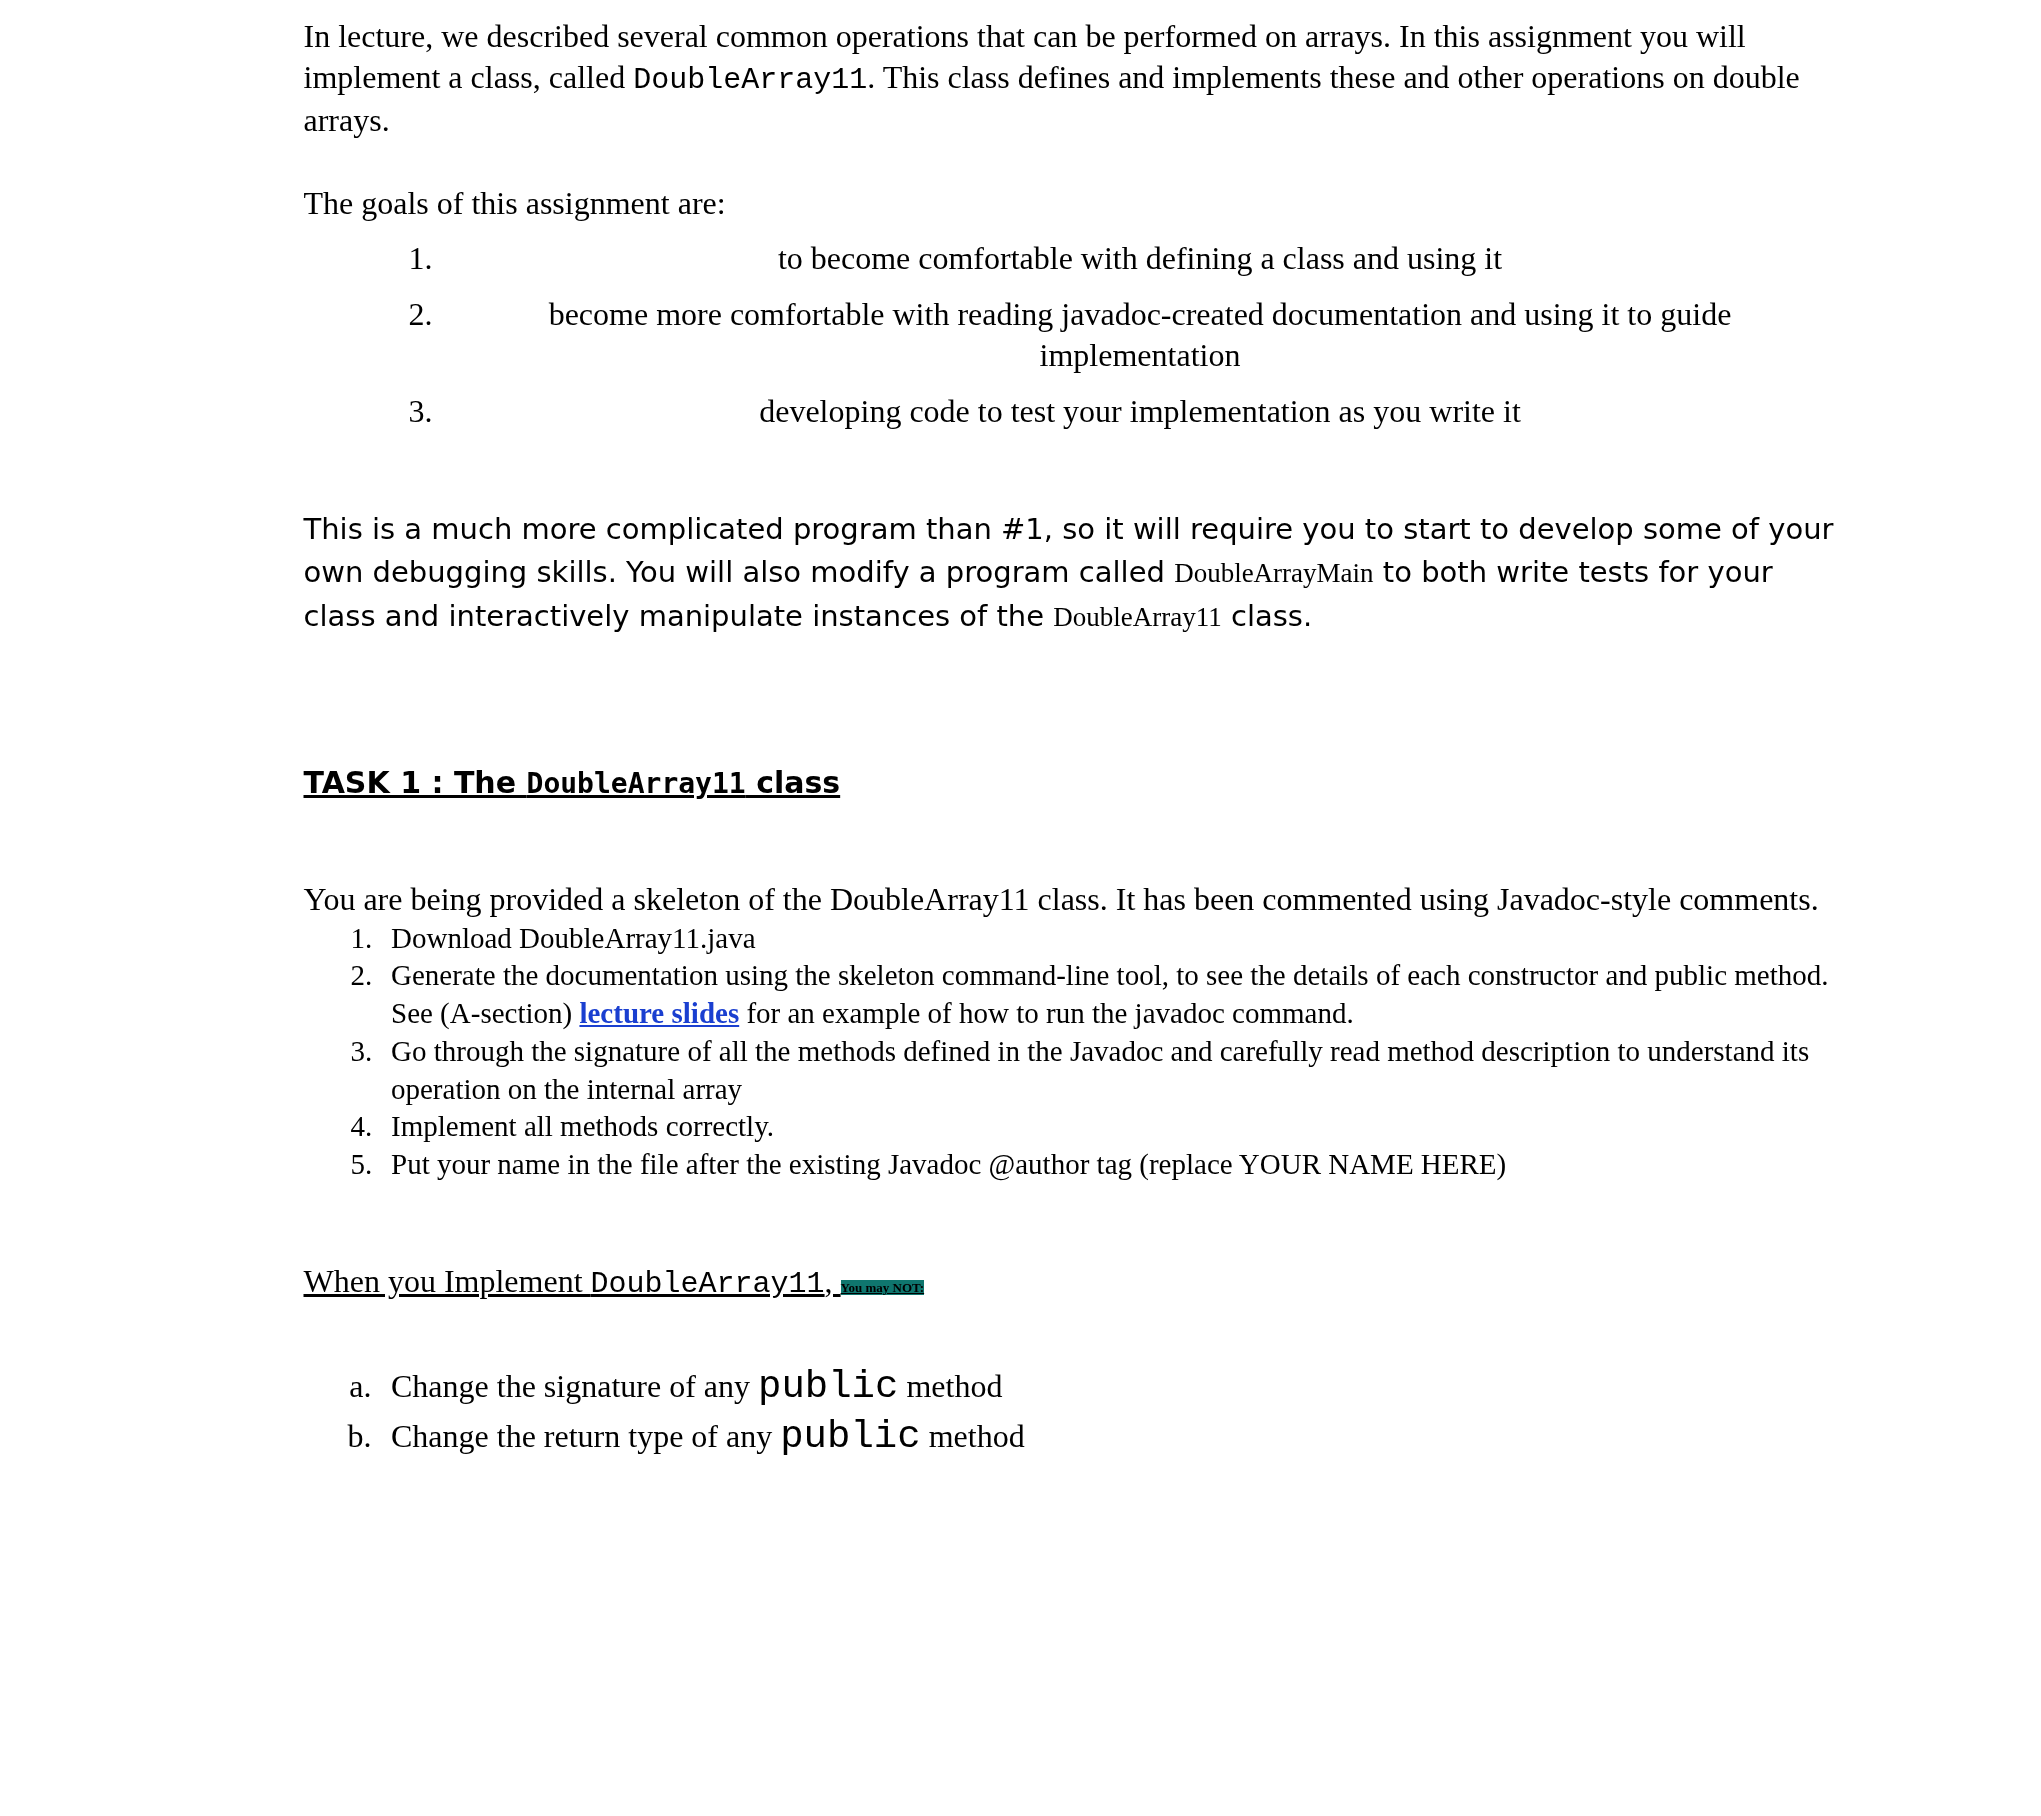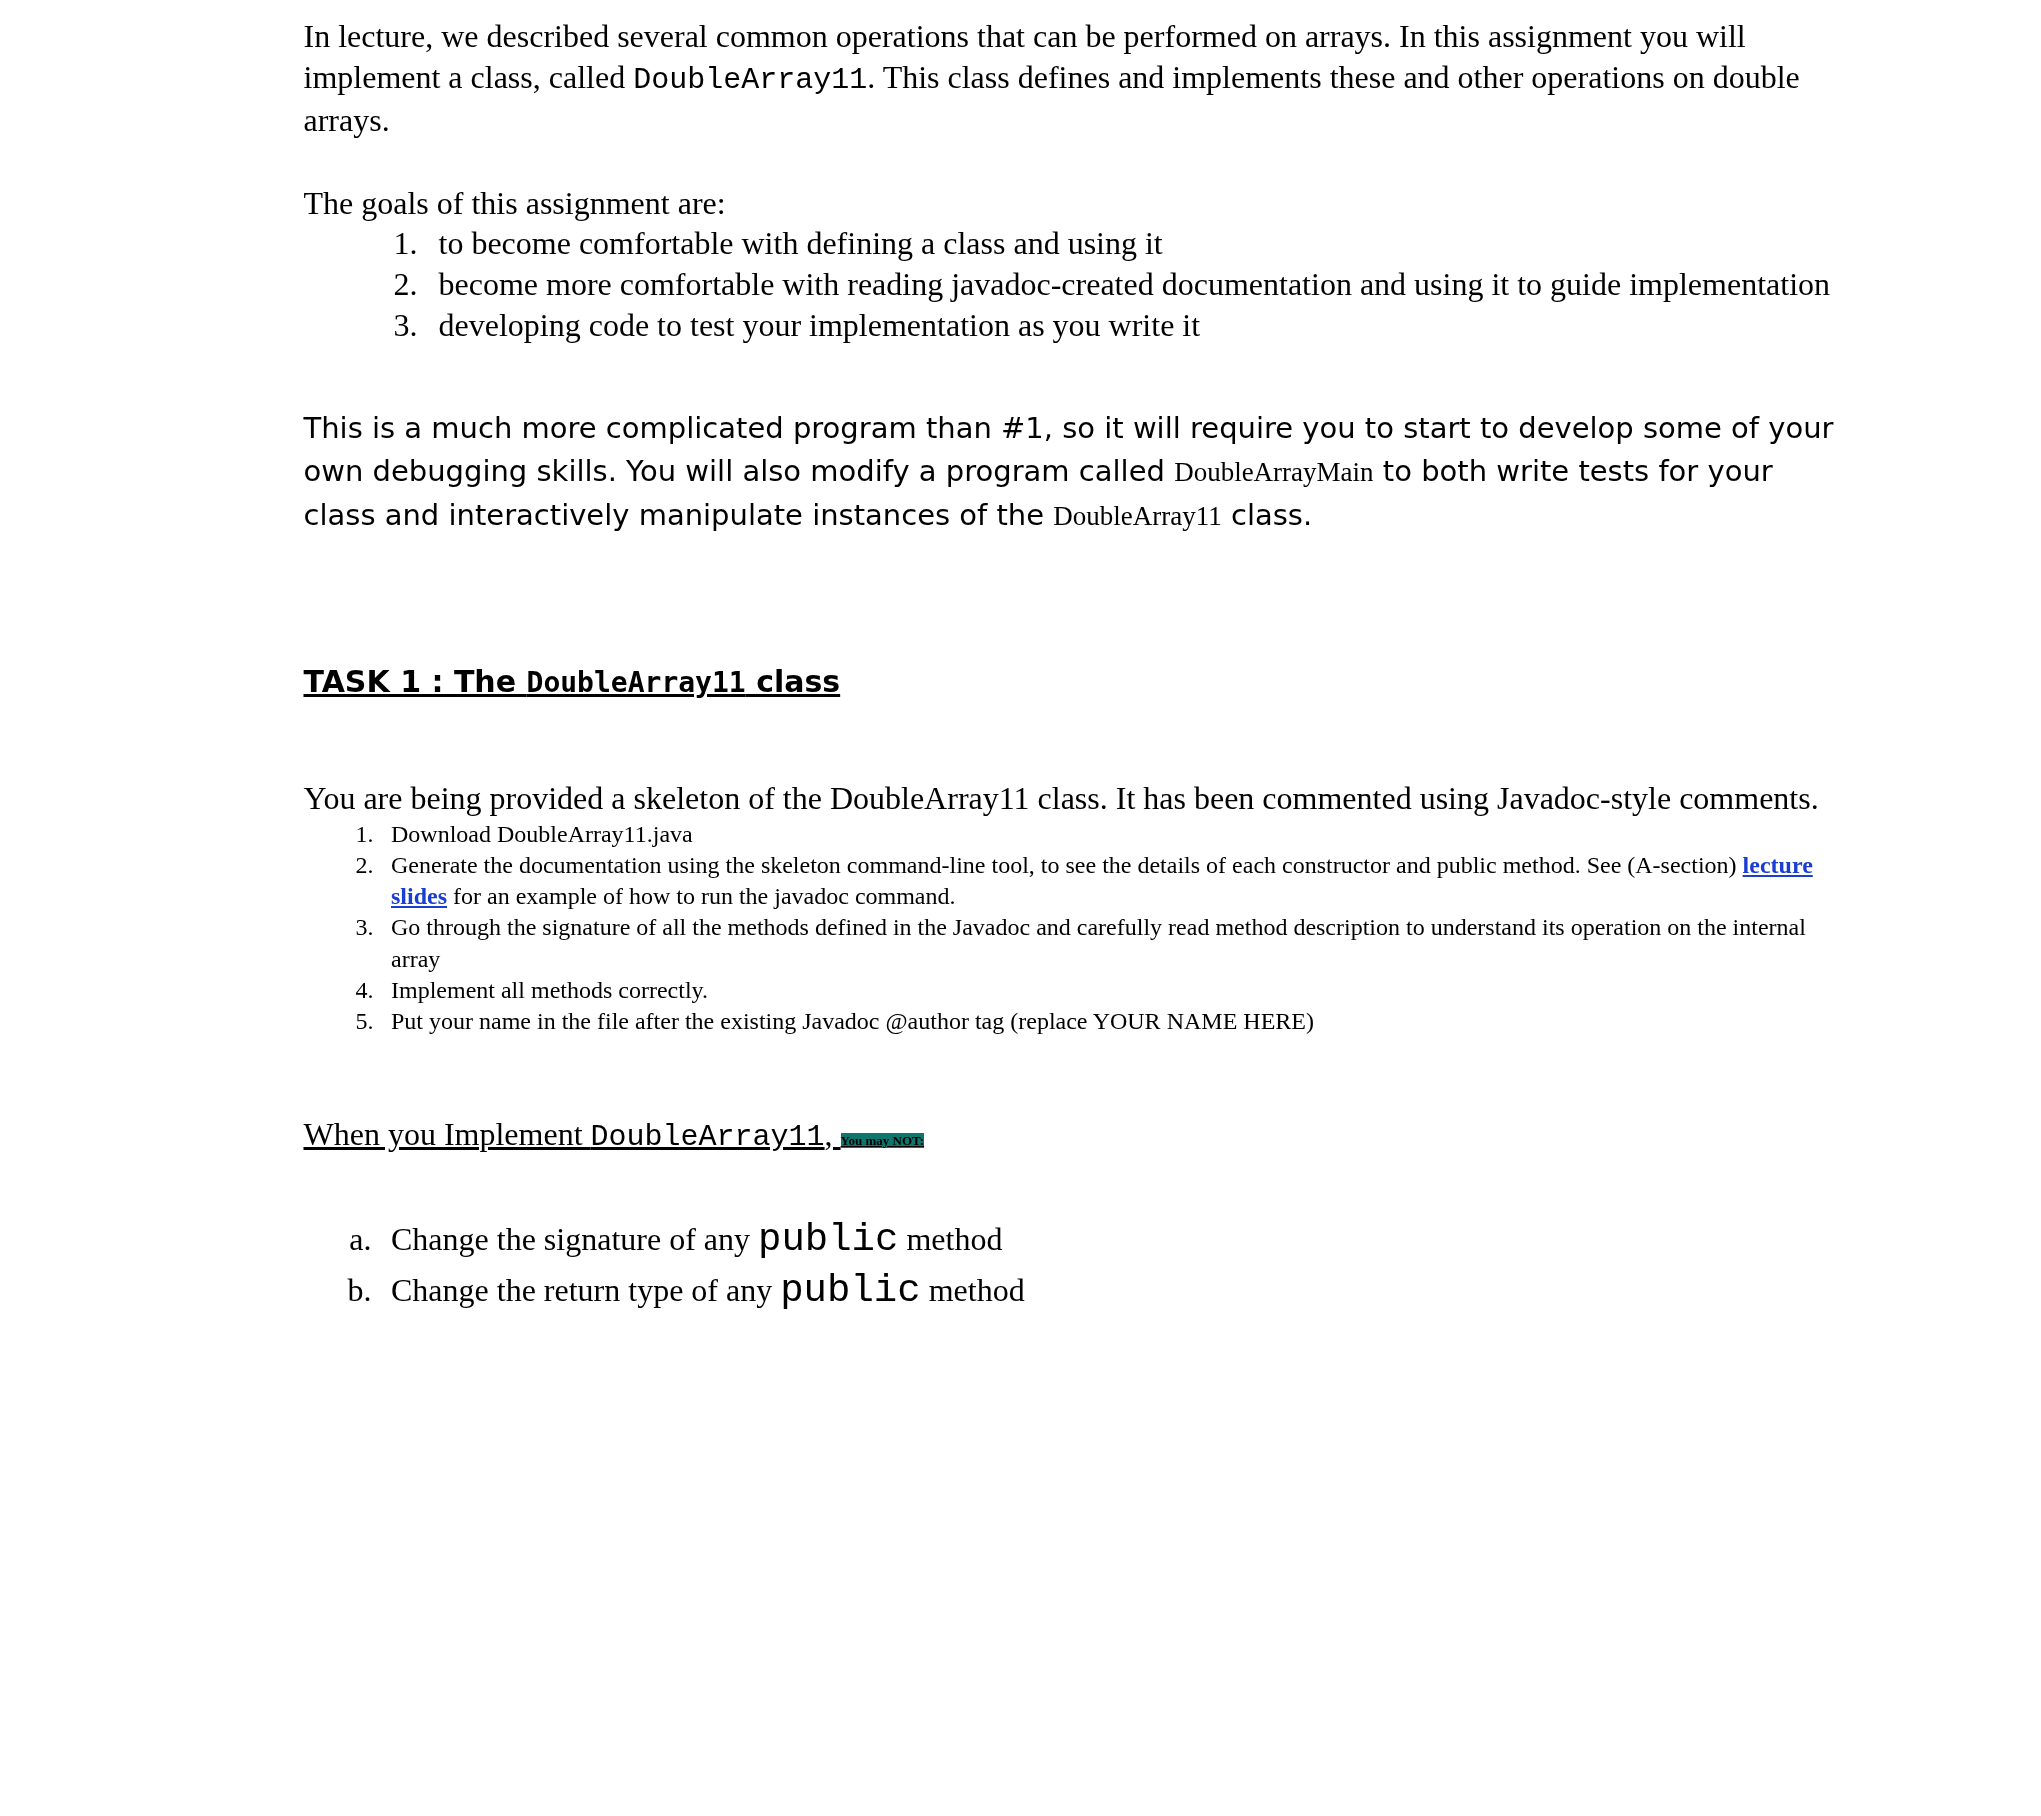--- a/index.html
+++ b/index.html
@@ -49,35 +49,36 @@
   ol.goals {
     margin: 0;
     padding-left: 122px;
     list-style-type: decimal;
   }
   ol.goals > li {
     font-family: "Liberation Serif", serif;
     font-size: 32px;
     line-height: 1.28;
     padding-left: 13px;
-    margin: 0;
+    margin: 15px;
+    text-align: center;
   }
   ol.goals > li::marker {
     font-family: "Liberation Serif", serif;
   }
 
   
   ol.task-list {
     margin: 0;
     padding-left: 76px;
     list-style-type: decimal;
   }
   ol.task-list > li {
     font-family: "Liberation Serif", serif;
-    font-size: 24px;
+    font-size: 29px;
     line-height: 1.3;
     padding-left: 11.5px;
     margin: 0;
   }
 
   
   ol.letter-list {
     margin: 0;
     padding-left: 76px;
     list-style-type: lower-alpha;

